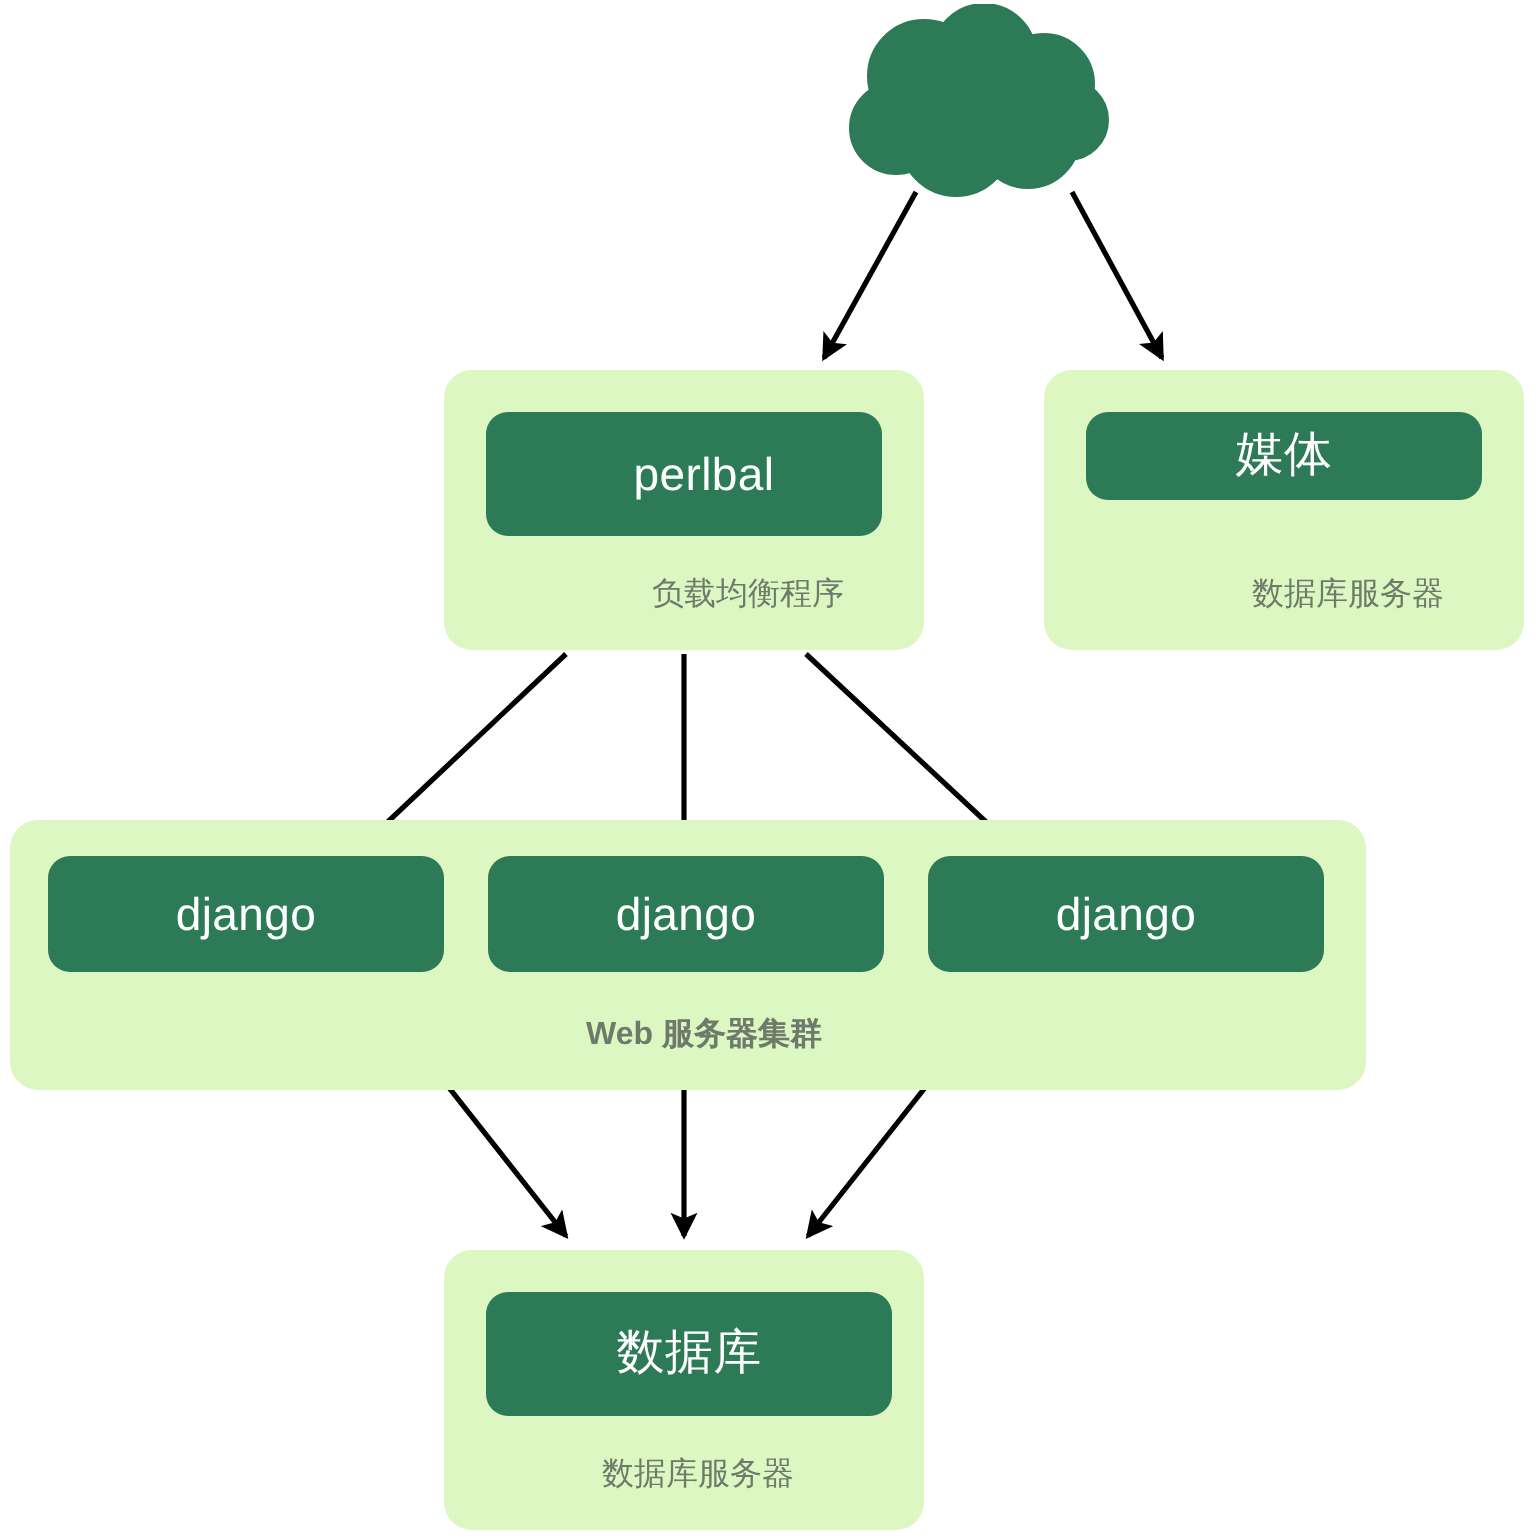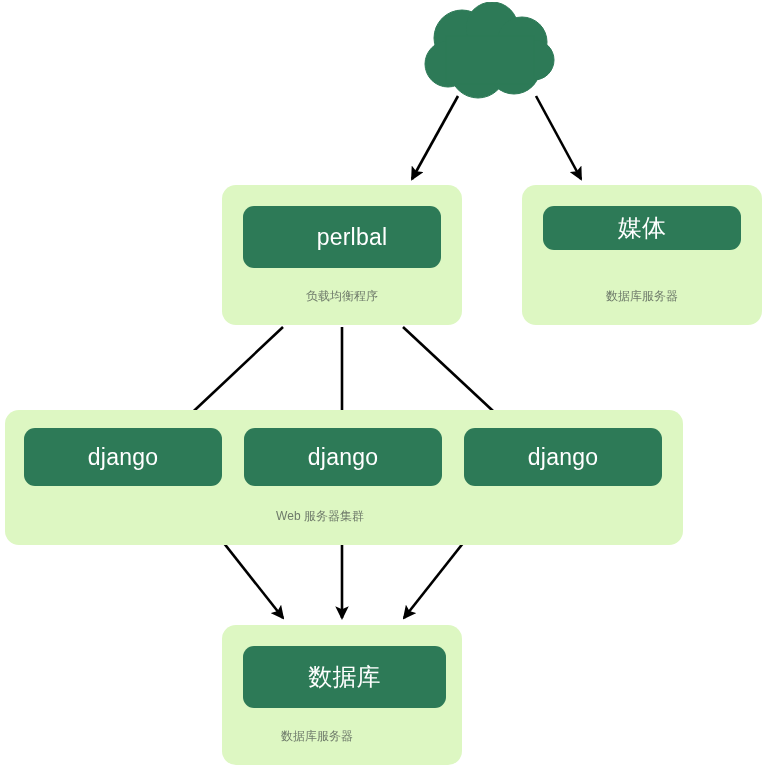--- a/index.html
+++ b/index.html
@@ -53,24 +53,25 @@
     color: #ffffff;
     white-space: nowrap;
   }
   .node-label.cjk {
     font-size: 24px;
   }
   .group-caption {
     position: absolute;
     text-align: center;
     color: #6e7a6a;
-    font-size: 12px;
+    font-size: 16px;
     line-height: 1;
     white-space: nowrap;
     z-index: 3;
+    margin-left: 32px;
   }
   .cloud-wrap {
     position: absolute;
     z-index: 2;
   }
 </style>
 </head>
 <body>
 
 <div id="canvas">
@@ -129,21 +130,21 @@
   <div class="group" style="left:5px; top:410px; width:678px; height:135px;"></div>
   <div class="node" style="left:24px; top:428px; width:198px; height:58px;">
     <span class="node-label">django</span>
   </div>
   <div class="node" style="left:244px; top:428px; width:198px; height:58px;">
     <span class="node-label">django</span>
   </div>
   <div class="node" style="left:464px; top:428px; width:198px; height:58px;">
     <span class="node-label">django</span>
   </div>
-  <div class="group-caption" style="left:5px; top:510px; width:630px;">Web 服务器集群</div>
+  <div class="group-caption" style="left:5px; top:510px; width:630px;font-weight:bold;">Web 服务器集群</div>
 
   <div class="group" style="left:222px; top:625px; width:240px; height:140px;"></div>
   <div class="node" style="left:243px; top:646px; width:203px; height:62px;">
     <span class="node-label cjk">数据库</span>
   </div>
   <div class="group-caption" style="left:212px; top:730px; width:210px;">数据库服务器</div>
 
 </div>
 
 </body></html>

